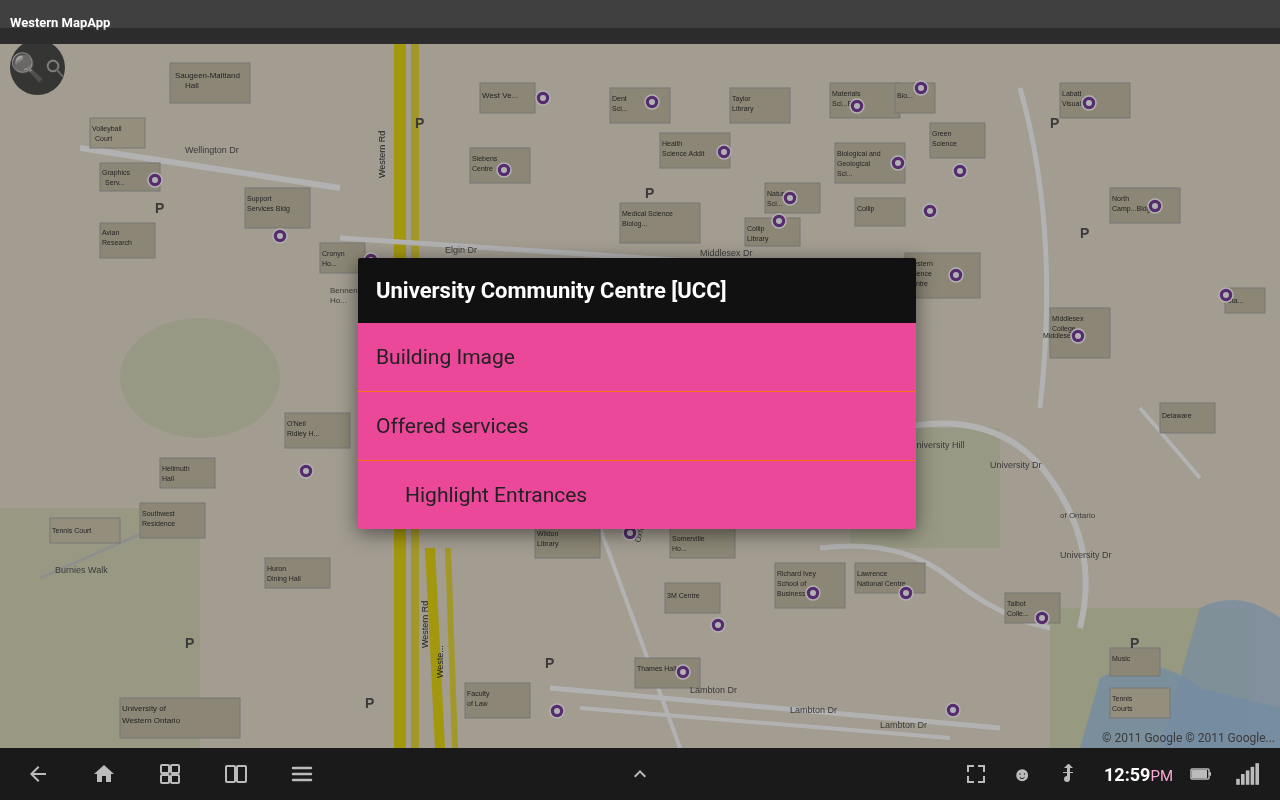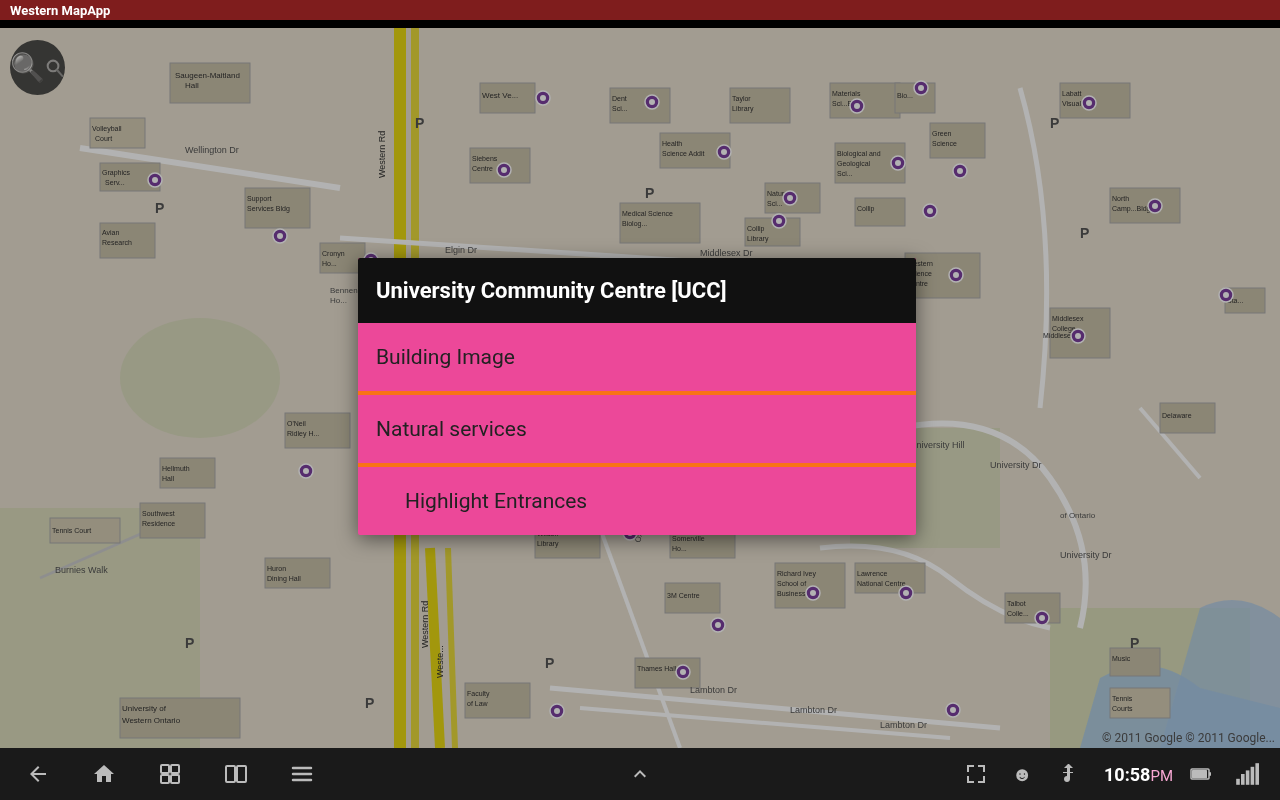--- a/index.html
+++ b/index.html
@@ -12,22 +12,22 @@
       font-family: 'Roboto', Arial, sans-serif;
       position: relative;
     }
 
     
     #title-bar {
       position: absolute;
       top: 0;
       left: 0;
       right: 0;
-      height: 20px;
-      background: #7f1d1d;
+      height: 44px;
+      background: #404040;
       display: flex;
       align-items: center;
       padding: 0 10px;
       z-index: 100;
     }
 
     #title-bar span {
       color: #fff;
       font-size: 13px;
       font-weight: bold;
@@ -93,21 +93,21 @@
       color: #fff;
       padding: 20px 18px;
       font-size: 22px;
       font-weight: bold;
     }
 
     .dialog-item {
       padding: 22px 18px;
       font-size: 21px;
       color: #222;
-      border-bottom: 4px solid #f97316;
+      border-bottom: 1px solid #f97316;
       cursor: pointer;
     }
 
     .dialog-item:last-child {
       border-bottom: none;
       padding-left: 47px;
     }
 
     
     #nav-bar {
@@ -541,21 +541,21 @@
   </div>
 </div>
 
 <div id="overlay"></div>
 
 <div id="dialog">
   <div id="dialog-title">University Community Centre [UCC]</div>
 
   <div class="dialog-item">Building Image</div>
 
-  <div class="dialog-item">Natural services</div>
+  <div class="dialog-item">Offered services</div>
 
   <div class="dialog-item">Highlight Entrances</div>
 </div>
 
 <div id="copyright">© 2011 Google © 2011 Google...</div>
 
 <div id="nav-bar">
   <div class="nav-left">
 
     <div class="nav-icon">
@@ -616,21 +616,21 @@
     </div>
 
     <div class="nav-icon">
       <svg viewBox="0 0 24 24" xmlns="http://www.w3.org/2000/svg">
         <path d="M12 2L8 6h3v8c-1.7 0-3 1.3-3 3s1.3 3 3 3 3-1.3 3-3V6h3l-4-4z" fill="#bbb"></path>
         <rect x="7" y="10" width="10" height="1" fill="#bbb"></rect>
       </svg>
     </div>
 
     <span class="time-display">
-      <span>10:58</span><span class="time-ampm">PM</span>
+      <span>12:59</span><span class="time-ampm">PM</span>
     </span>
 
     <div class="nav-icon" style="font-size:18px; color:#bbb;">
       <svg viewBox="0 0 24 24" width="22" height="22" xmlns="http://www.w3.org/2000/svg">
         <rect x="2" y="7" width="18" height="10" rx="1" fill="none" stroke="#bbb" stroke-width="1.5"></rect>
         <rect x="20" y="10" width="2" height="4" rx="1" fill="#bbb"></rect>
         <rect x="3" y="8" width="15" height="8" rx="0.5" fill="#bbb"></rect>
       </svg>
     </div>
 

